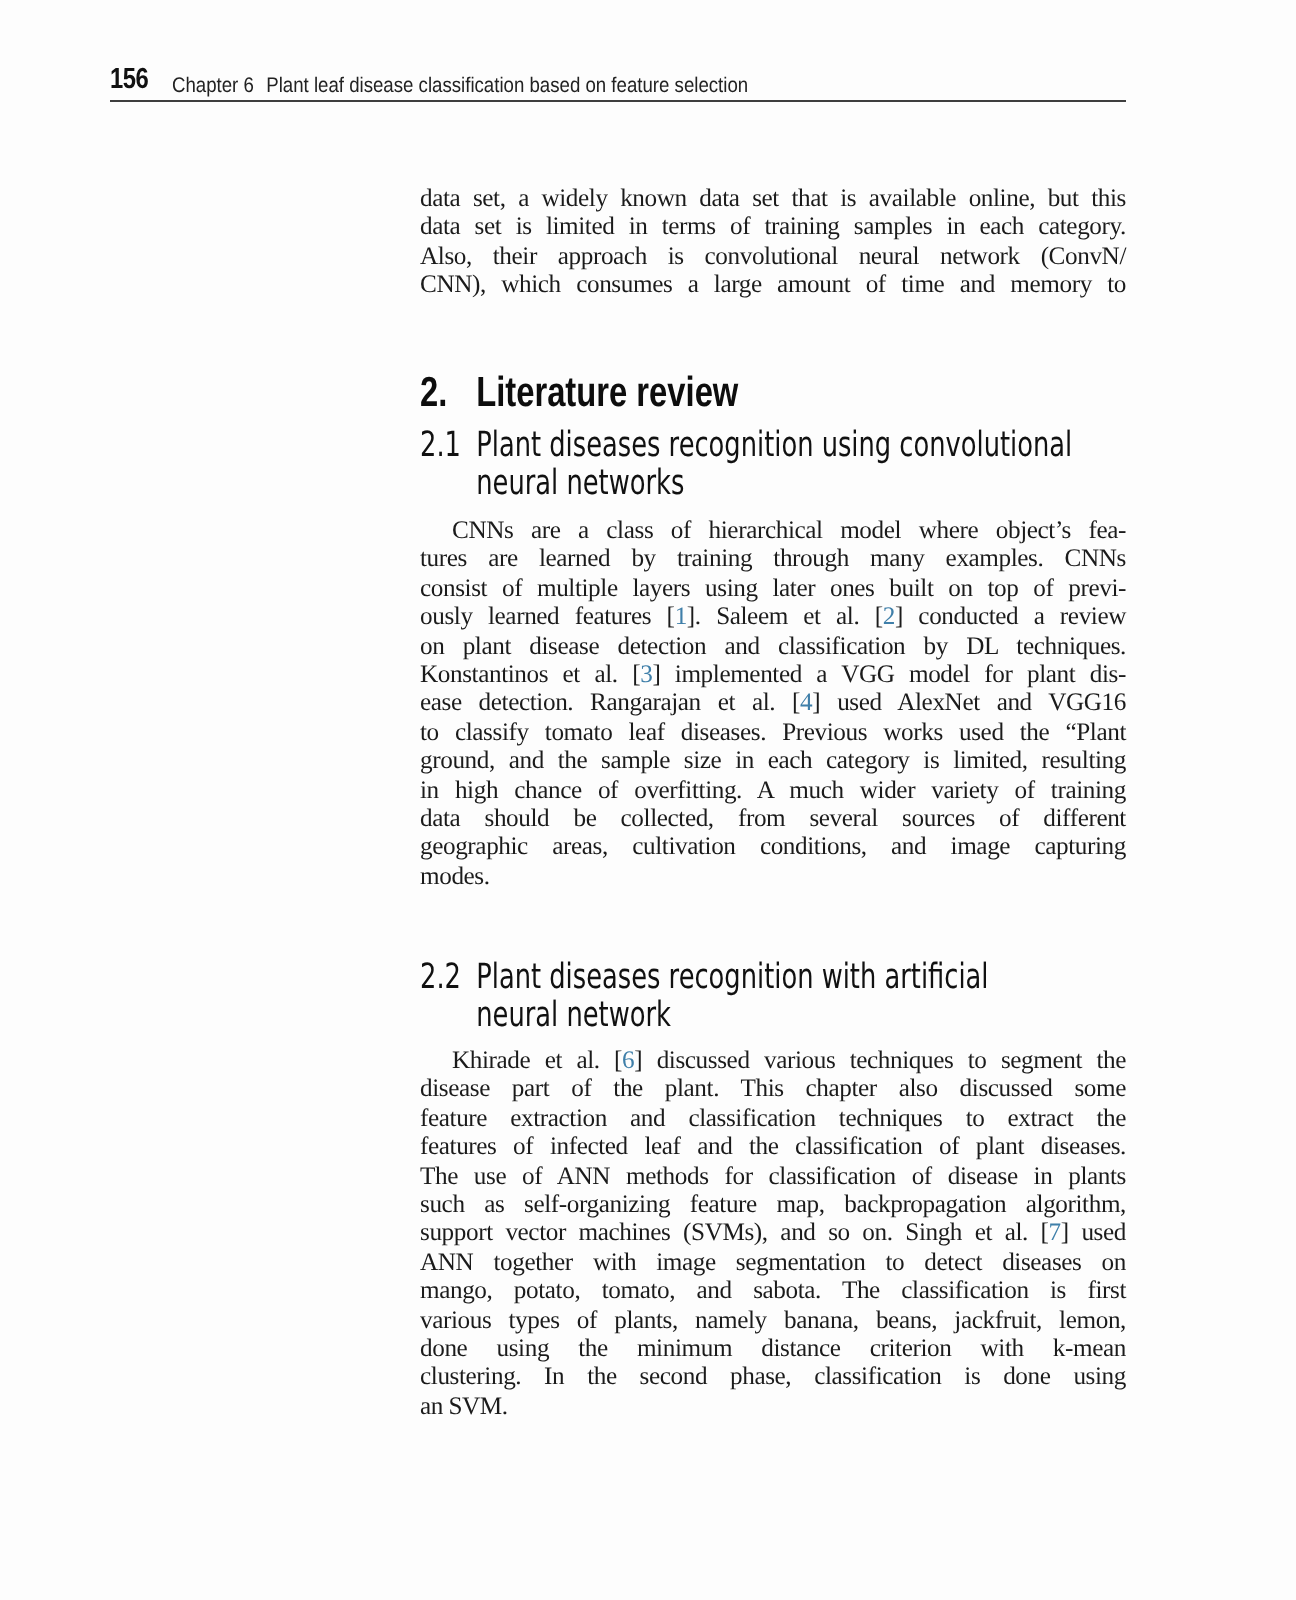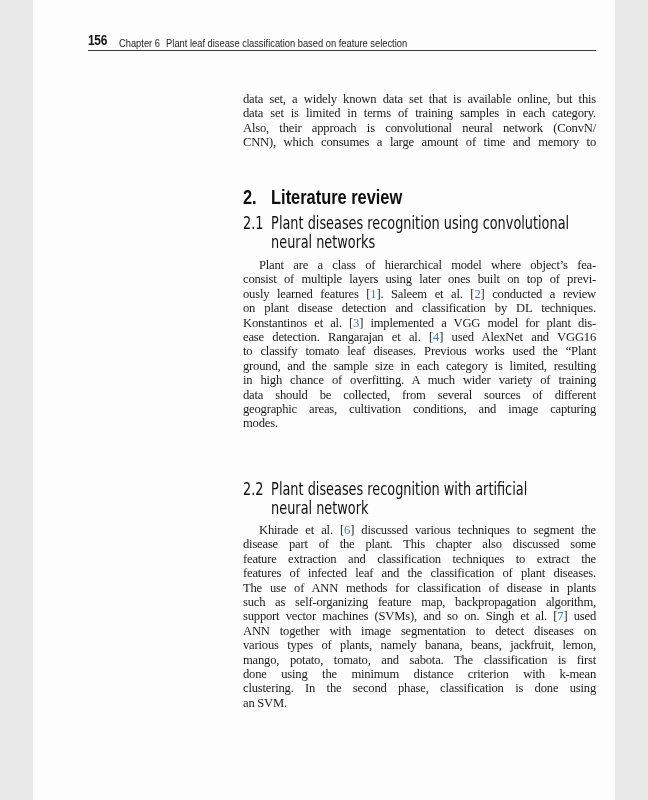--- a/index.html
+++ b/index.html
@@ -1,17 +1,17 @@
 <!DOCTYPE html>
 <html style="--cite: #3f7fa9; --text: #1b1b1b; --rule: #3e3e3e;"><head>
 <meta charset="utf-8">
 <style>
   html,body { margin:0; padding:0; background:#e8e8e8; }
   .page {
-    position:relative; width:582px; height:800px; margin:0 auto;
+    position:relative; width:648px; height:800px; margin:0 auto;
     background:#fdfdfd; overflow:hidden;
     font-family:"Liberation Serif","DejaVu Serif",serif;
     color:var(--text,#1b1b1b);
   }
 
   
   .pagenum {
     position:absolute; left:55px; top:33px;
     font-family:"Liberation Sans",sans-serif; font-weight:bold;
     font-size:14.5px; line-height:15px; letter-spacing:-0.3px;
@@ -80,21 +80,22 @@
       </div>
       <div class="h1" style="top: 185px;">
         <span class="hnum">2.</span>
         <span class="htext">Literature review</span>
       </div>
       <div class="h2" style="top: 214px;">
         <span class="hnum">2.1</span>
         <span class="htext">Plant diseases recognition using convolutional<br>neural networks</span>
       </div>
       <div class="para" style="top: 258px;">
-        <div class="pline indent">Plant are a class of hierarchical model where object’s fea-</div>
+        <div class="pline indent">CNNs are a class of hierarchical model where object’s fea-</div>
+        <div class="pline">tures are learned by training through many examples. CNNs</div>
         <div class="pline">consist of multiple layers using later ones built on top of previ-</div>
         <div class="pline">ously learned features [<span class="cite">1</span>]. Saleem et al. [<span class="cite">2</span>] conducted a review</div>
         <div class="pline">on plant disease detection and classification by DL techniques.</div>
         <div class="pline">Konstantinos et al. [<span class="cite">3</span>] implemented a VGG model for plant dis-</div>
         <div class="pline">ease detection. Rangarajan et al. [<span class="cite">4</span>] used AlexNet and VGG16</div>
         <div class="pline">to classify tomato leaf diseases. Previous works used the “Plant</div>
         <div class="pline">ground, and the sample size in each category is limited, resulting</div>
         <div class="pline">in high chance of overfitting. A much wider variety of training</div>
         <div class="pline">data should be collected, from several sources of different</div>
         <div class="pline">geographic areas, cultivation conditions, and image capturing</div>
@@ -106,20 +107,20 @@
       </div>
       <div class="para" style="top: 523px;">
         <div class="pline indent">Khirade et al. [<span class="cite">6</span>] discussed various techniques to segment the</div>
         <div class="pline">disease part of the plant. This chapter also discussed some</div>
         <div class="pline">feature extraction and classification techniques to extract the</div>
         <div class="pline">features of infected leaf and the classification of plant diseases.</div>
         <div class="pline">The use of ANN methods for classification of disease in plants</div>
         <div class="pline">such as self-organizing feature map, backpropagation algorithm,</div>
         <div class="pline">support vector machines (SVMs), and so on. Singh et al. [<span class="cite">7</span>] used</div>
         <div class="pline">ANN together with image segmentation to detect diseases on</div>
+        <div class="pline">mango, potato, tomato, and sabota. The classification is first</div>
         <div class="pline">various types of plants, namely banana, beans, jackfruit, lemon,</div>
-        <div class="pline">mango, potato, tomato, and sabota. The classification is first</div>
         <div class="pline">done using the minimum distance criterion with k-mean</div>
         <div class="pline">clustering. In the second phase, classification is done using</div>
         <div class="pline last">an SVM.</div>
       </div>
     </div>
 </div>
 
 </body></html>

